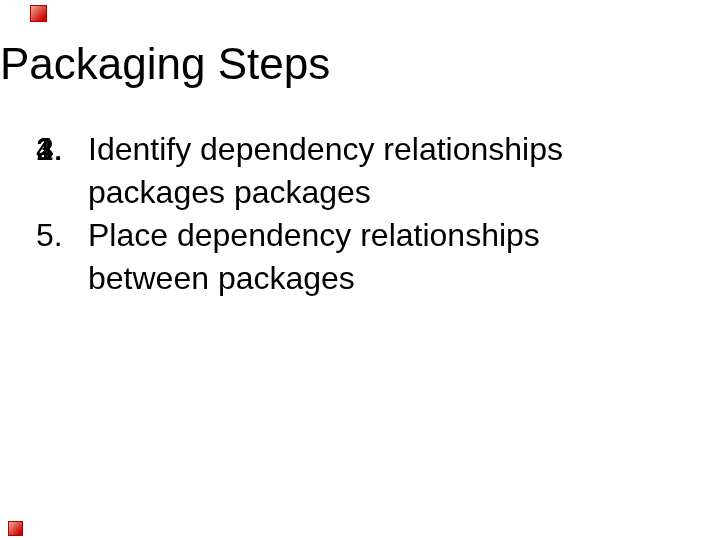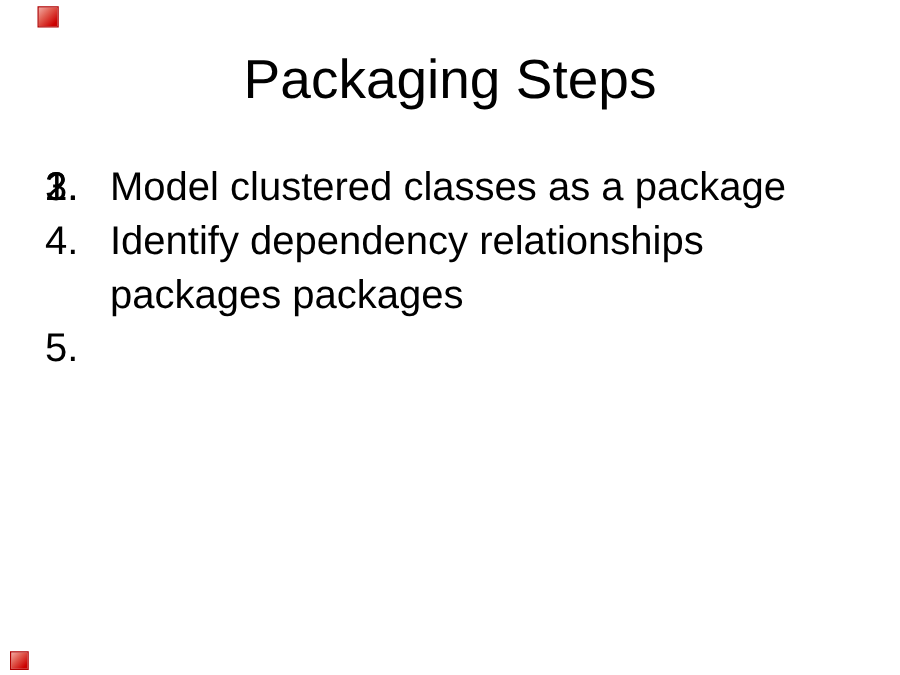--- a/index.html
+++ b/index.html
@@ -35,21 +35,20 @@
     left: 8px;
     top: 521px;
     width: 15px;
     height: 15px;
   }
   .title {
     position: absolute;
     top: 38px;
     left: 0;
     width: 720px;
-    text-align: center;
     font-size: 44px;
     line-height: 1.2;
     font-weight: 400;
     white-space: nowrap;
   }
   .steps-list {
     position: absolute;
     left: 36px;
     top: 128px;
     width: 604px;
@@ -82,26 +81,26 @@
     <div class="step-item">
       <span class="step-number">1.</span>
     </div>
 
     <div class="step-item">
       <span class="step-number">2.</span>
     </div>
 
     <div class="step-item">
       <span class="step-number">3.</span>
-      <span class="step-text">Model clustered classes as a package</span>
     </div>
 
     <div class="step-item">
       <span class="step-number">4.</span>
       <span class="step-text">Identify dependency relationships packages packages</span>
     </div>
 
     <div class="step-item">
       <span class="step-number">5.</span>
+      <span class="step-text">Place dependency relationships between packages</span>
     </div>
 
   </div>
 </div>
 
 </body></html>

